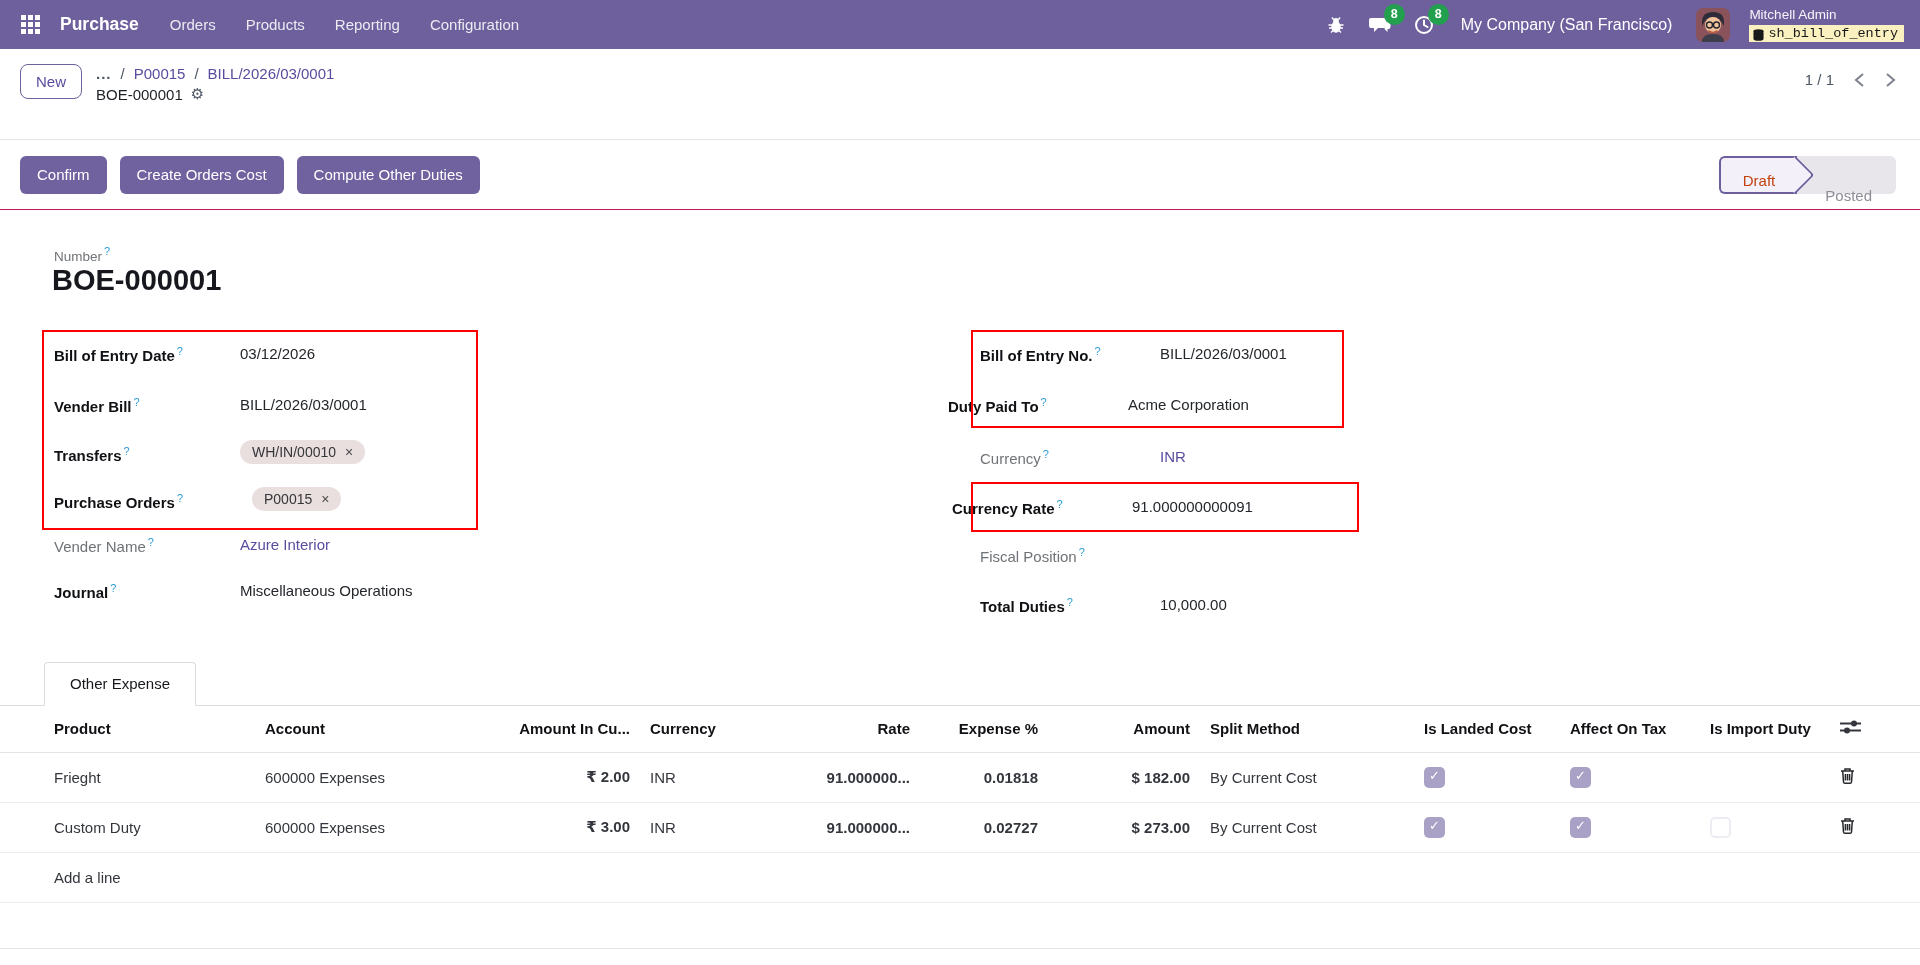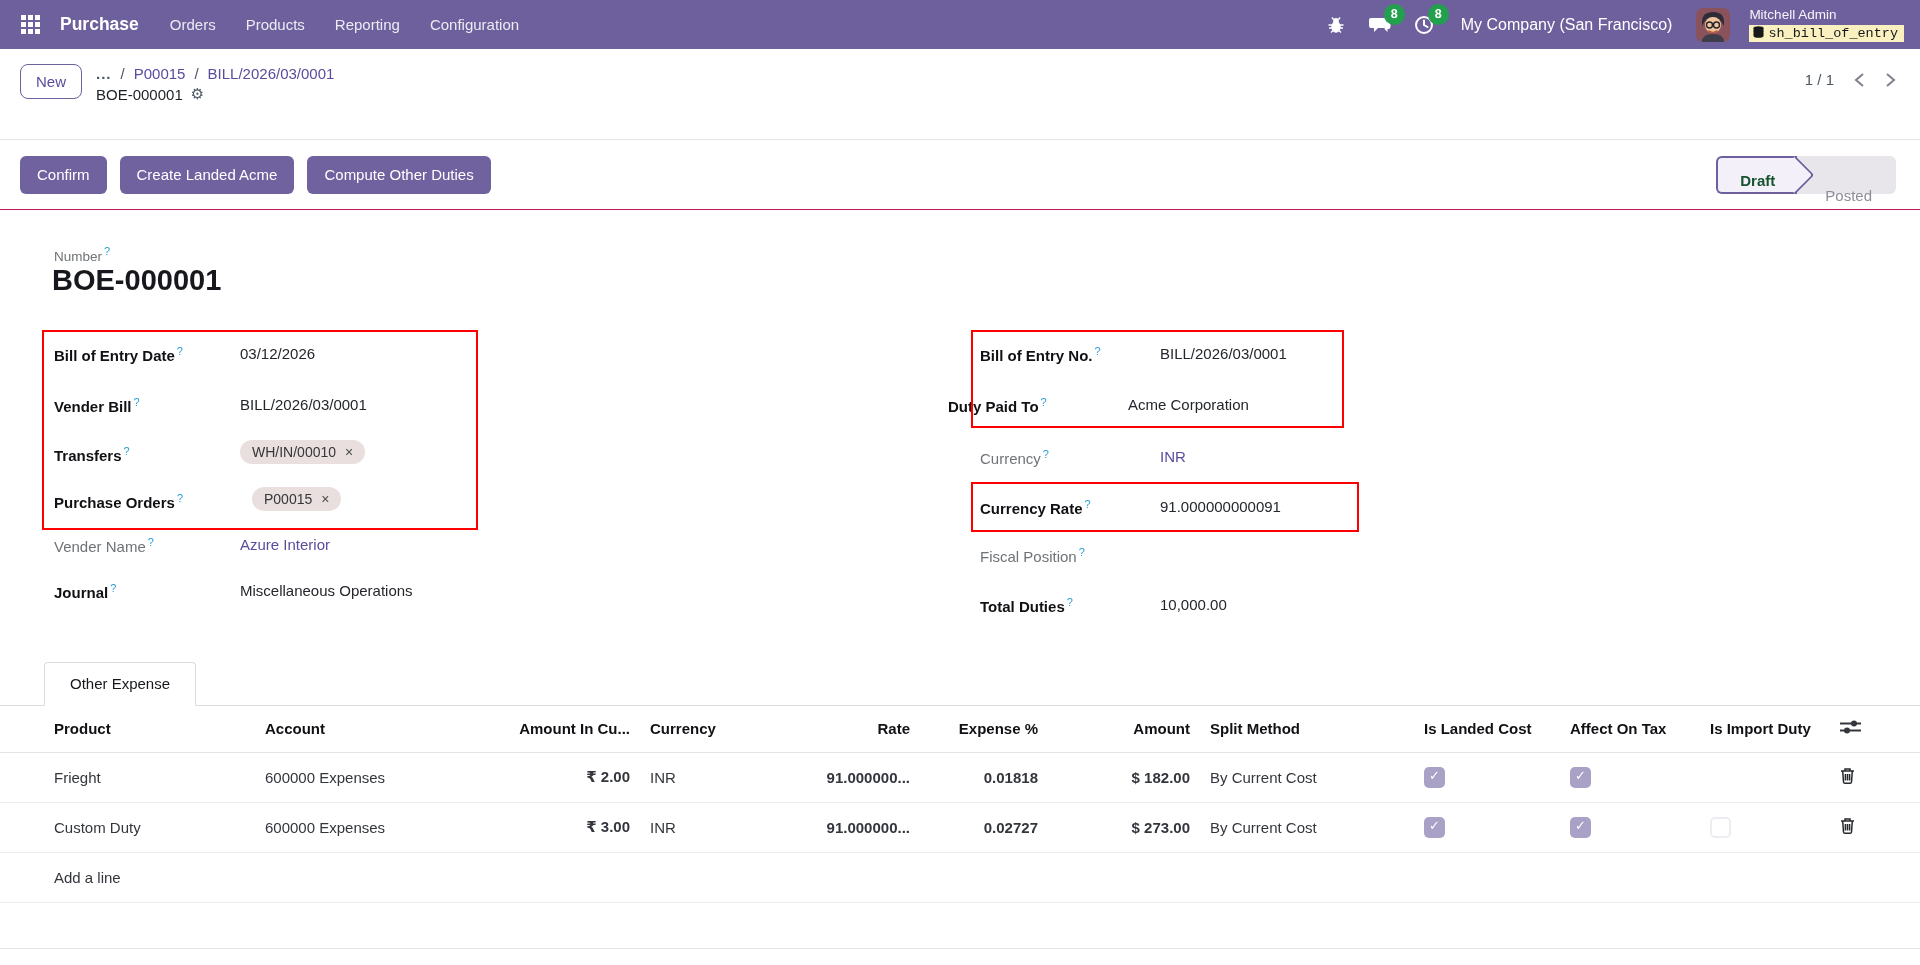--- a/index.html
+++ b/index.html
@@ -13,21 +13,21 @@
   .app-name { font-size:17.5px; font-weight:700; color:#fff; padding:0 14px 0 8px; cursor:pointer; }
   .nav-menu { font-size:15px; color:#ecebf3; padding:8px 13px; cursor:pointer; }
   .nav-right { margin-left:auto; display:flex; align-items:center; gap:10px; }
   .icon-btn { position:relative; width:34px; height:34px; display:flex; align-items:center; justify-content:center; cursor:pointer; }
   .badge { position:absolute; top:-4px; right:-8px; min-width:21px; height:21px; border-radius:11px; background:#23a04e;
     color:#fff; font-size:12.5px; font-weight:700; display:flex; align-items:center; justify-content:center; padding:0 5px; }
   .company { font-size:16px; color:#fff; padding:0 14px 0 10px; cursor:pointer; white-space:nowrap; }
   .avatar { width:34px; height:34px; border-radius:7px; overflow:hidden; flex:0 0 auto; cursor:pointer; }
   .userblock { display:flex; flex-direction:column; align-items:flex-start; line-height:1.15; margin-left:9px; cursor:pointer; }
   .username { font-size:13.5px; color:#f6f4fa; }
-  .dbchip { margin-top:2px; display:flex; align-items:flex-start; gap:4px; background:#fbf0c0; color:#17181a;
+  .dbchip { margin-top:2px; display:flex; align-items:flex-end; gap:4px; background:#fbf0c0; color:#17181a;
     font-family:"Liberation Mono","DejaVu Sans Mono",monospace; font-size:13.5px; padding:1px 6px 1px 4px; }
 
   
   .control-panel { height:91px; border-bottom:1px solid #e4e6ea; display:flex; align-items:flex-start; padding:14px 24px 0 20px; }
   .new-btn { border:1px solid #6e609c; color:#5b4b9e; background:#fff; border-radius:8px; font-size:15px;
     padding:8px 15px; cursor:pointer; margin-top:1px; }
   .crumbs { margin-left:14px; display:flex; flex-direction:column; gap:3px; }
   .crumb-line1 { display:flex; align-items:center; gap:9px; font-size:15px; padding-top:2px; }
   .crumb-ellipsis { color:#4b5563; font-weight:700; letter-spacing:1px; cursor:pointer; }
   .crumb-sep { color:#4b5563; }
@@ -38,21 +38,21 @@
   .pager-count { font-size:15px; }
   .pager-btn { background:none; border:none; cursor:pointer; display:flex; align-items:center; }
 
   
   .action-bar { height:70px; border-bottom:1px solid #be185d; display:flex; align-items:center; padding:0 24px 0 20px; }
   .btn-primary { height:38px; display:inline-flex; align-items:center; background:#70619f; color:#fff; border:none;
     border-radius:6px; font-size:15px; font-weight:500; padding:0 17px; margin-right:13px; cursor:pointer;
     font-family:"Liberation Sans",sans-serif; }
   .statusbar { margin-left:auto; display:flex; align-items:stretch; height:38px; background:#e8e6ea; border-radius:6px; }
   .status-draft { position:relative; display:flex; align-items:center; padding:12px 22px 0 22px; background:#f3f0f9;
-    border:2px solid #6d5f9e; border-right:none; border-radius:6px 0 0 6px; font-weight:700; color:#14532d; cursor:pointer; }
+    border:2px solid #6d5f9e; border-right:none; border-radius:6px 0 0 6px; font-weight:400; color:#c2410c; cursor:pointer; }
   .status-draft::after { content:''; position:absolute; right:-12px; top:50%; width:25px; height:25px;
     transform:translateY(-50%) rotate(45deg); background:#f3f0f9; border-top:2px solid #6d5f9e;
     border-right:2px solid #6d5f9e; border-radius:0 4px 0 0; }
   .status-posted { display:flex; align-items:center; padding:0 24px 0 28px; color:#8e8c96; font-weight:500; cursor:pointer;margin-top:40px; }
 
   
   .form-area { position:relative; height:450px; background:#fff; }
   .num-label { position:absolute; left:54px; top:35px; font-size:13.5px; color:#6f7377; }
   .num-value { position:absolute; left:52px; top:54px; font-size:29px; font-weight:700; color:#16181d; }
   .frow { position:absolute; display:flex; align-items:flex-start; }
@@ -188,21 +188,21 @@
     <button class="pager-btn">
       <svg width="11" height="16" viewBox="0 0 11 16" fill="none" stroke="#7d828c" stroke-width="2">
           <polyline points="2,2 9,8 2,14"></polyline>
         </svg>
     </button>
   </div>
 </div>
 
 <div class="action-bar">
   <button class="btn-primary">Confirm</button>
-  <button class="btn-primary">Create Landed Acme</button>
+  <button class="btn-primary">Create Orders Cost</button>
   <button class="btn-primary">Compute Other Duties</button>
   <div class="statusbar">
     <div class="status-draft">Draft</div>
     <div class="status-posted">Posted</div>
   </div>
 </div>
 
 <div class="form-area">
   <div class="num-label">
     <span>Number</span><sup class="help">?</sup>
@@ -245,21 +245,21 @@
     <span class="fv">BILL/2026/03/0001</span>
   </div>
   <div class="frow" style="left:948px; top:186px;">
     <span class="fl2"><span>Duty Paid To</span><sup class="help">?</sup></span>
     <span class="fv">Acme Corporation</span>
   </div>
   <div class="frow" style="left:980px; top:238px;">
     <span class="fl2 muted"><span>Currency</span><sup class="help">?</sup></span>
     <span class="fv link">INR</span>
   </div>
-  <div class="frow" style="left:980px; top:288px;">
+  <div class="frow" style="left:952px; top:288px;">
     <span class="fl2"><span>Currency Rate</span><sup class="help">?</sup></span>
     <span class="fv">91.000000000091</span>
   </div>
   <div class="frow" style="left:980px; top:336px;">
     <span class="fl2 muted"><span>Fiscal Position</span><sup class="help">?</sup></span>
     <span class="fv"></span>
   </div>
   <div class="frow" style="left:980px; top:386px;">
     <span class="fl2"><span>Total Duties</span><sup class="help">?</sup></span>
     <span class="fv">10,000.00</span>

